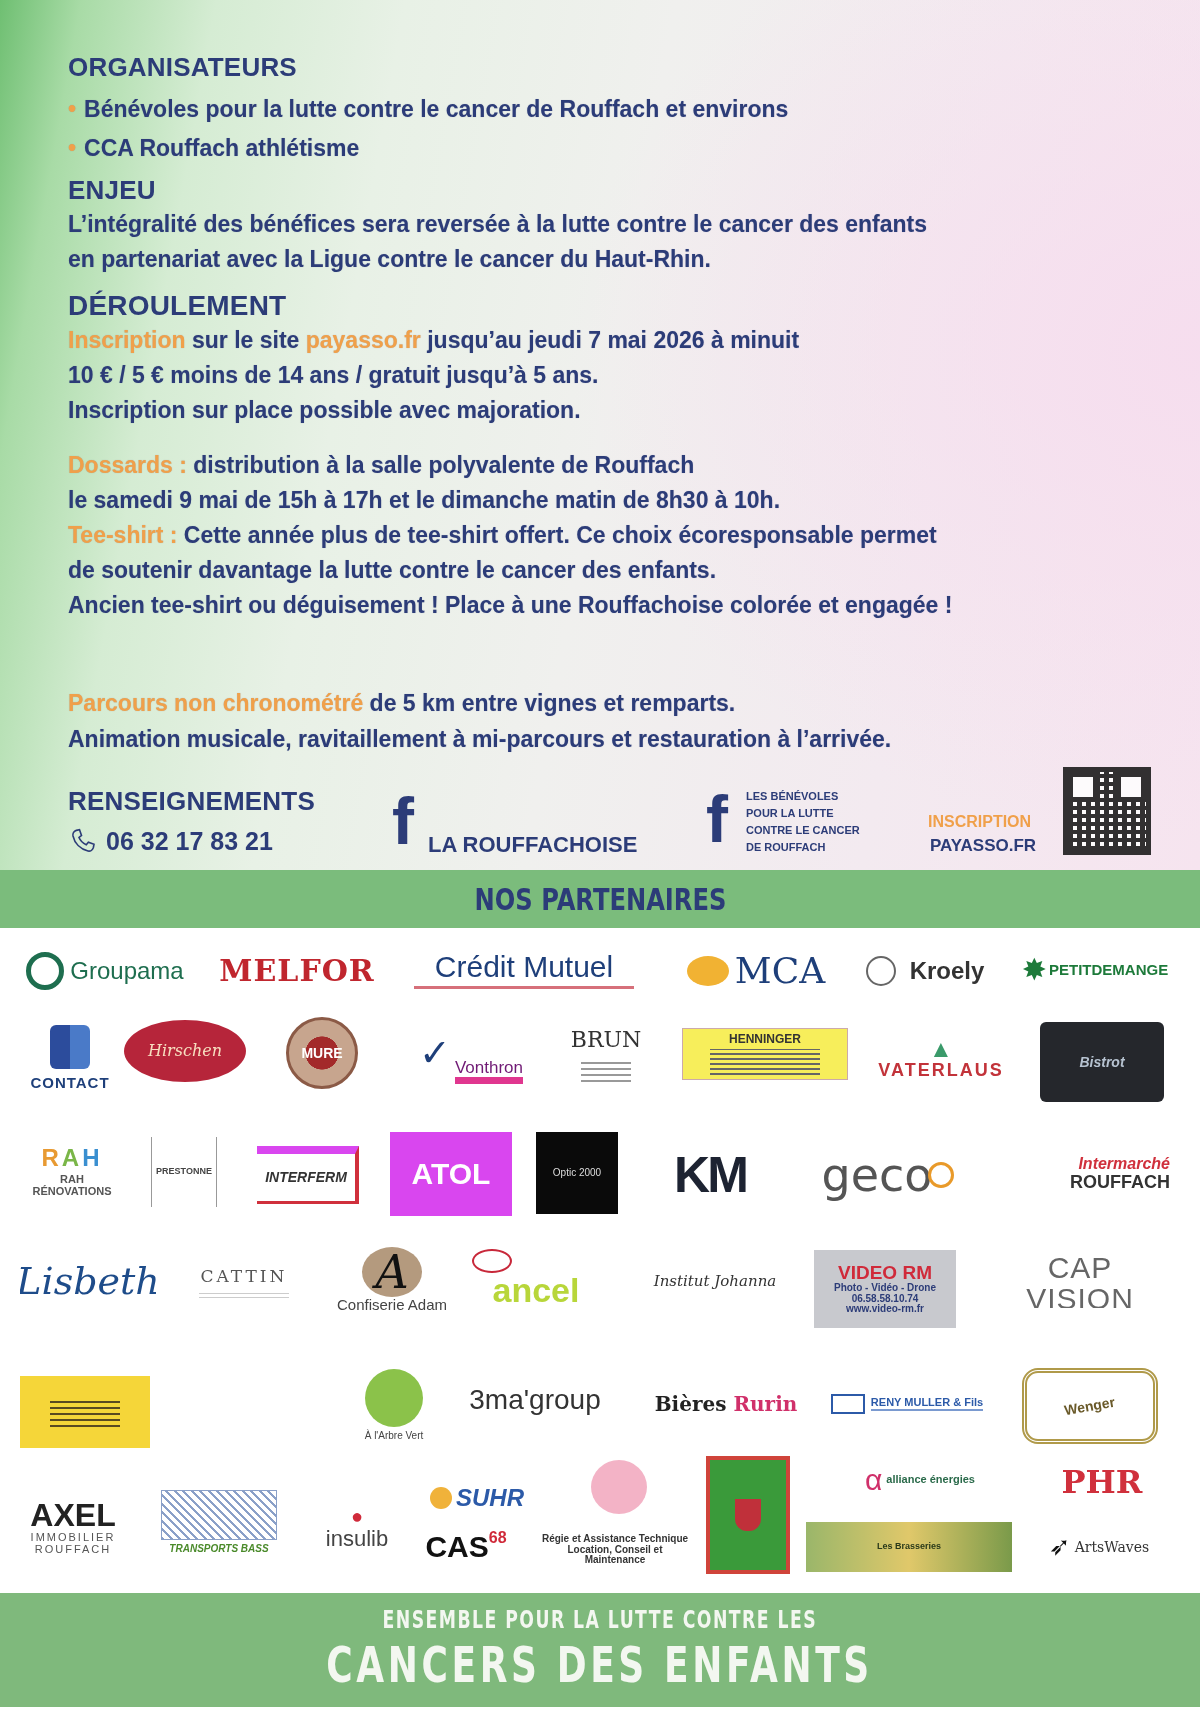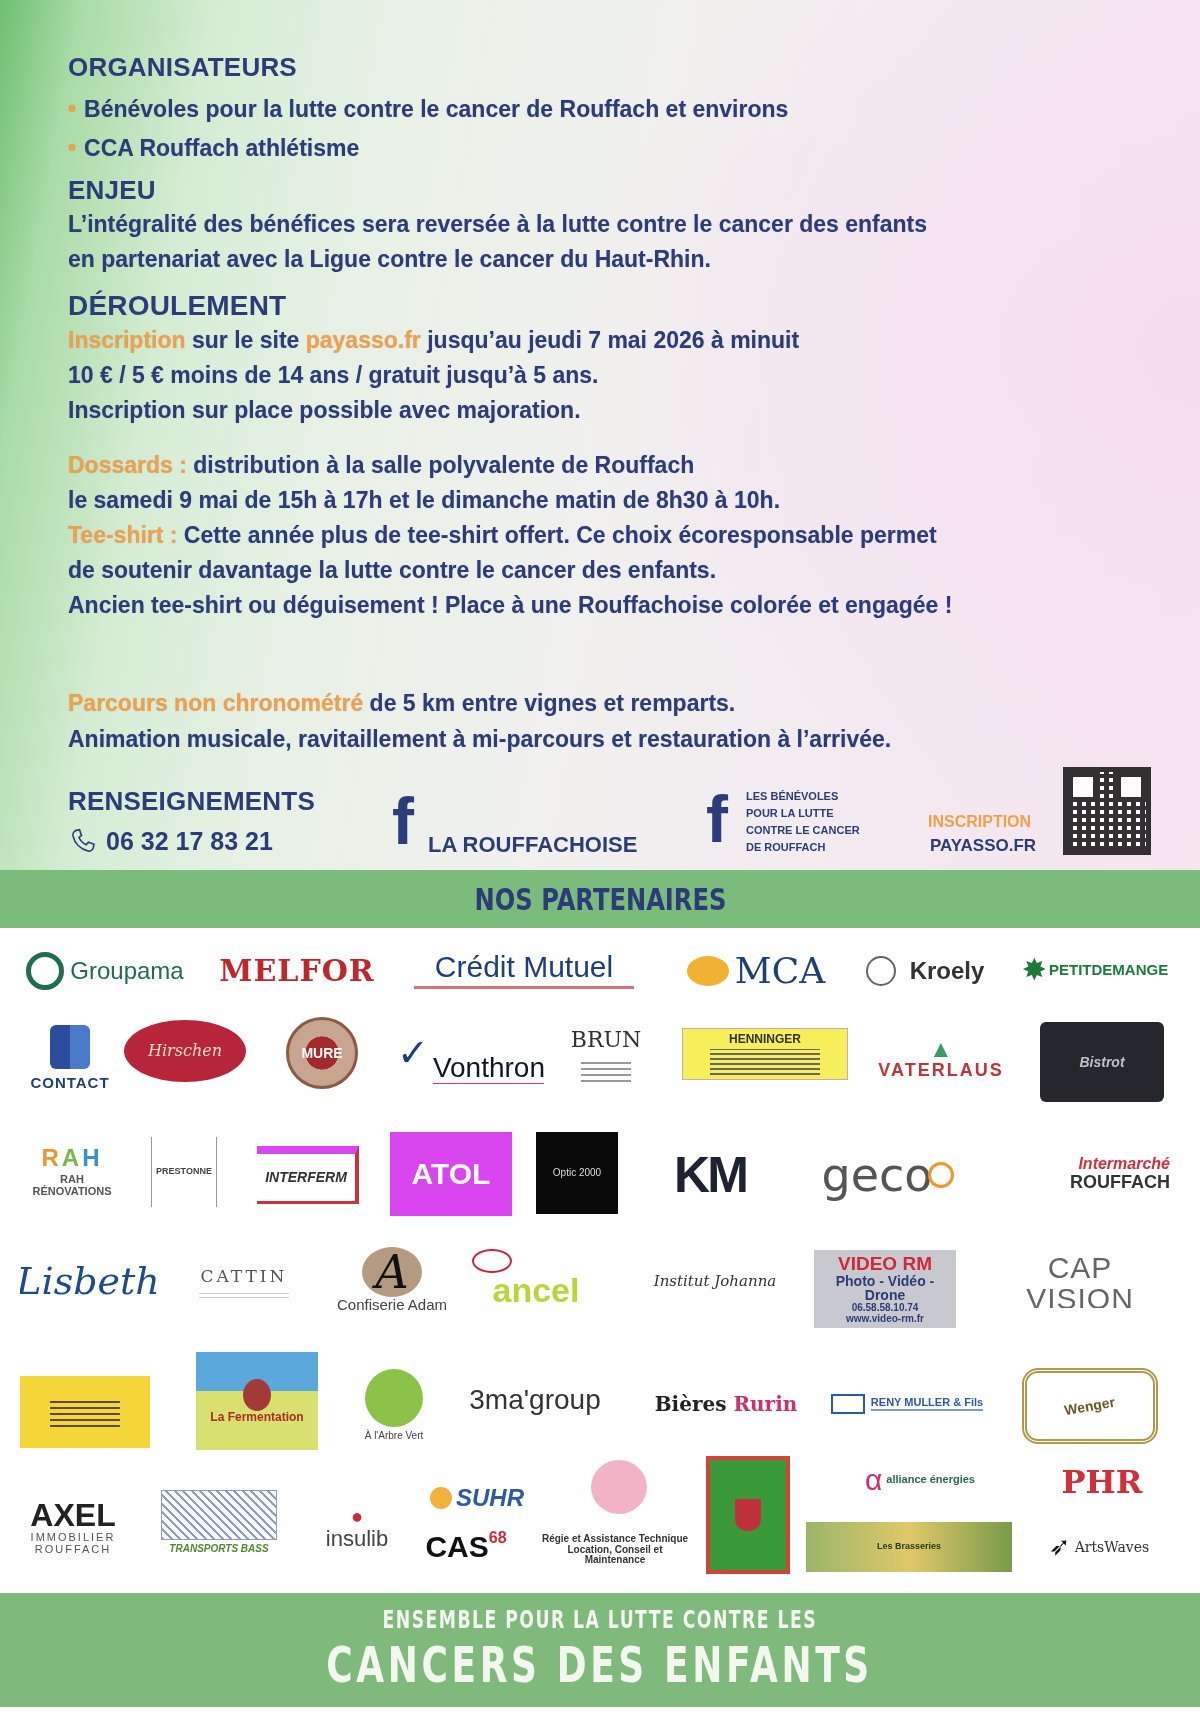--- a/index.html
+++ b/index.html
@@ -164,21 +164,21 @@
   </div>
   <div class="logo" style="left:124px;top:92px;width:122px;height:62px;background:#b6253a;border-radius:50%;">
     <span style="color:#f7dfc0;font-family:'DejaVu Serif',serif;font-style:italic;font-size:16px;">Hirschen</span>
   </div>
   <div class="logo" style="left:268px;top:84px;width:108px;height:82px;">
     <span style="display:flex;align-items:center;justify-content:center;width:72px;height:72px;border-radius:50%;background:#c7a58e;border:3px solid #8b5a46;color:#fff;background-image:radial-gradient(circle,#a32a2a 35%,#c7a58e 36%);font-weight:bold;font-size:14px;">MURE</span>
   </div>
   <div class="logo" style="left:398px;top:96px;width:146px;height:60px;">
     <span style="color:#1e3f7a;font-size:38px;margin-right:4px;font-weight:bold;">✓</span>
     <span style="display:flex;flex-direction:column;">
-      <span style="color:#0f172a;font-size:28px;margin-top:36px;">Vonthron</span>
+      <span style="color:#701a75;font-size:17px;margin-top:36px;">Vonthron</span>
       <span style="display:block;height:8px;background:#e0368f;"></span>
     </span>
   </div>
   <div class="logo" style="left:566px;top:84px;width:80px;height:86px;flex-direction:column;">
     <span style="color:#333;font-family:'DejaVu Serif',serif;font-size:22px;">BRUN</span>
     <span style="display:block;width:50px;height:24px;margin-top:6px;background:repeating-linear-gradient(0deg,#999 0 2px,transparent 2px 6px);"></span>
   </div>
   <div class="logo" style="left:682px;top:100px;width:166px;height:52px;background:#f7ee5b;border:1px solid #caa;flex-direction:column;">
     <span style="color:#333;font-weight:bold;font-size:12px;">HENNINGER</span>
     <span style="display:block;width:110px;height:26px;margin-top:3px;background:repeating-linear-gradient(0deg,#666 0 2px,transparent 2px 5px);"></span>
@@ -232,34 +232,30 @@
   </div>
   <div class="logo" style="left:468px;top:312px;width:136px;height:78px;flex-direction:column;">
     <span style="display:block;width:40px;height:24px;border-radius:50%;border:2px solid #c8283a;align-self:flex-start;margin-left:4px;"></span>
     <span style="color:#b8d63a;font-weight:bold;font-size:34px;">ancel</span>
   </div>
   <div class="logo" style="left:640px;top:324px;width:150px;height:60px;">
     <span style="color:#333;font-family:'DejaVu Serif',serif;font-style:italic;font-size:15px;">Institut Johanna</span>
   </div>
   <div class="logo" style="left:814px;top:322px;width:142px;height:78px;background:#c8c9ce;flex-direction:column;">
     <span style="color:#d02a3a;font-weight:bold;font-size:19px;">VIDEO RM</span>
-    <span style="color:#2c3c78;font-size:14px;font-weight:bold;">Photo - Vidéo - Drone</span>
+    <span style="color:#2c3c78;font-size:10px;font-weight:bold;">Photo - Vidéo - Drone</span>
     <span style="color:#2c3c78;font-size:10px;font-weight:bold;">06.58.58.10.74</span>
     <span style="color:#2c3c78;font-size:10px;font-weight:bold;">www.video-rm.fr</span>
   </div>
   <div class="logo" style="left:990px;top:330px;width:180px;height:50px;">
     <span style="color:#666;font-size:30px;letter-spacing:1px;">CAP VISION</span>
   </div>
 
   <div class="logo" style="left:20px;top:448px;width:130px;height:72px;background:#f5d639;flex-direction:column;">
     <span style="display:block;width:70px;height:30px;background:repeating-linear-gradient(0deg,#5a4a20 0 2px,transparent 2px 6px);"></span>
-  </div>
-  <div class="logo" style="left:196px;top:424px;width:122px;height:98px;background:linear-gradient(180deg,#5aa8dc 0 40%,#d8e070 40% 100%);flex-direction:column;">
-    <span style="display:block;width:28px;height:32px;border-radius:50%;background:#a33a3a;"></span>
-    <span style="color:#b02a2a;font-weight:bold;font-size:12px;">La Fermentation</span>
   </div>
   <div class="logo" style="left:352px;top:432px;width:84px;height:90px;flex-direction:column;">
     <span style="display:block;width:58px;height:58px;border-radius:50%;background:#8bc24a;"></span>
     <span style="color:#444;font-size:10px;margin-top:4px;">À l'Arbre Vert</span>
   </div>
   <div class="logo" style="left:450px;top:446px;width:170px;height:52px;">
     <span style="color:#333;font-size:28px;">3ma'group</span>
   </div>
   <div class="logo" style="left:646px;top:454px;width:160px;height:44px;">
     <span style="color:#222;font-weight:bold;font-size:20px;font-family:'DejaVu Serif',serif;">Bières <span style="color:#d0306a;">Rurin</span></span>

